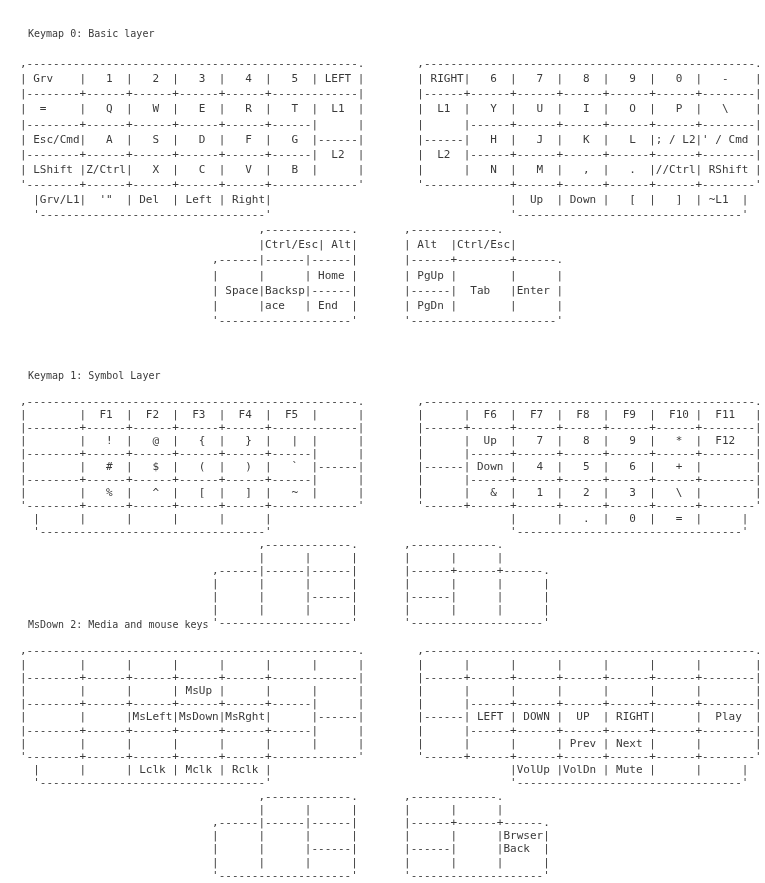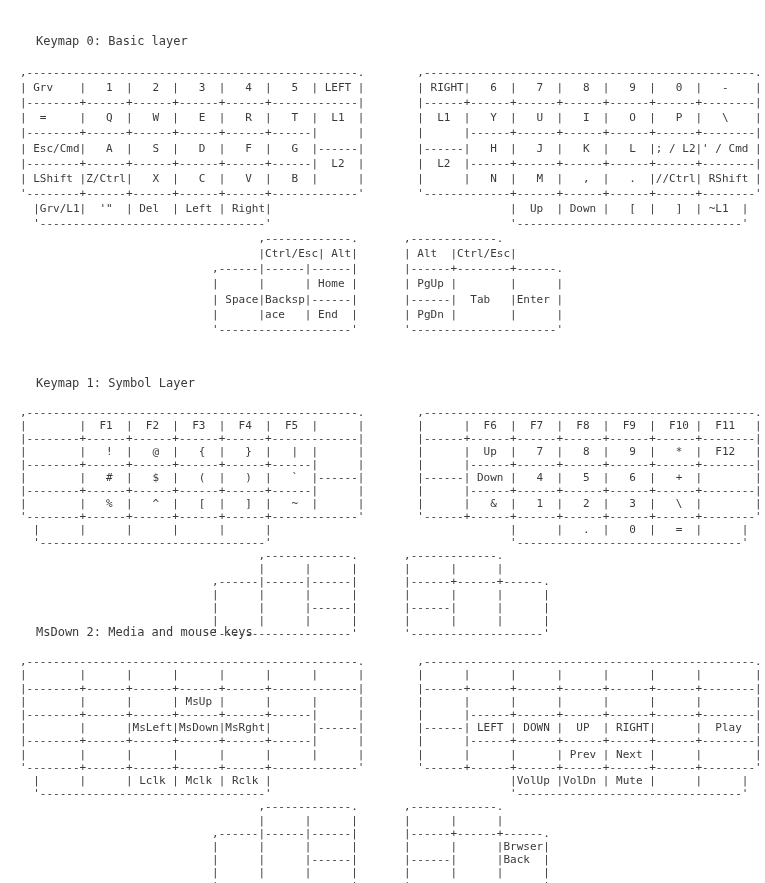--- a/index.html
+++ b/index.html
@@ -15,23 +15,23 @@
     font-family: "DejaVu Sans Mono", "Liberation Mono", monospace;
     color: #3a3a3a;
   }
   .keymap-section {
     position: absolute;
     left: 20px;
     right: 0;
   }
   .keymap-title {
     font-family: "DejaVu Sans Mono", "Liberation Mono", monospace;
-    font-size: 12px;
+    font-size: 10px;
     font-weight: normal;
-    margin: 16px;
+    margin: 8px;
     white-space: pre;
     line-height: var(--lh);
     color: #3a3a3a;
   }
   .keymap-art {
     font-family: "DejaVu Sans Mono", "Liberation Mono", monospace;
     font-size: 11px;
     margin: var(--lh) 0 0 0;
     white-space: pre;
     line-height: var(--lh);

